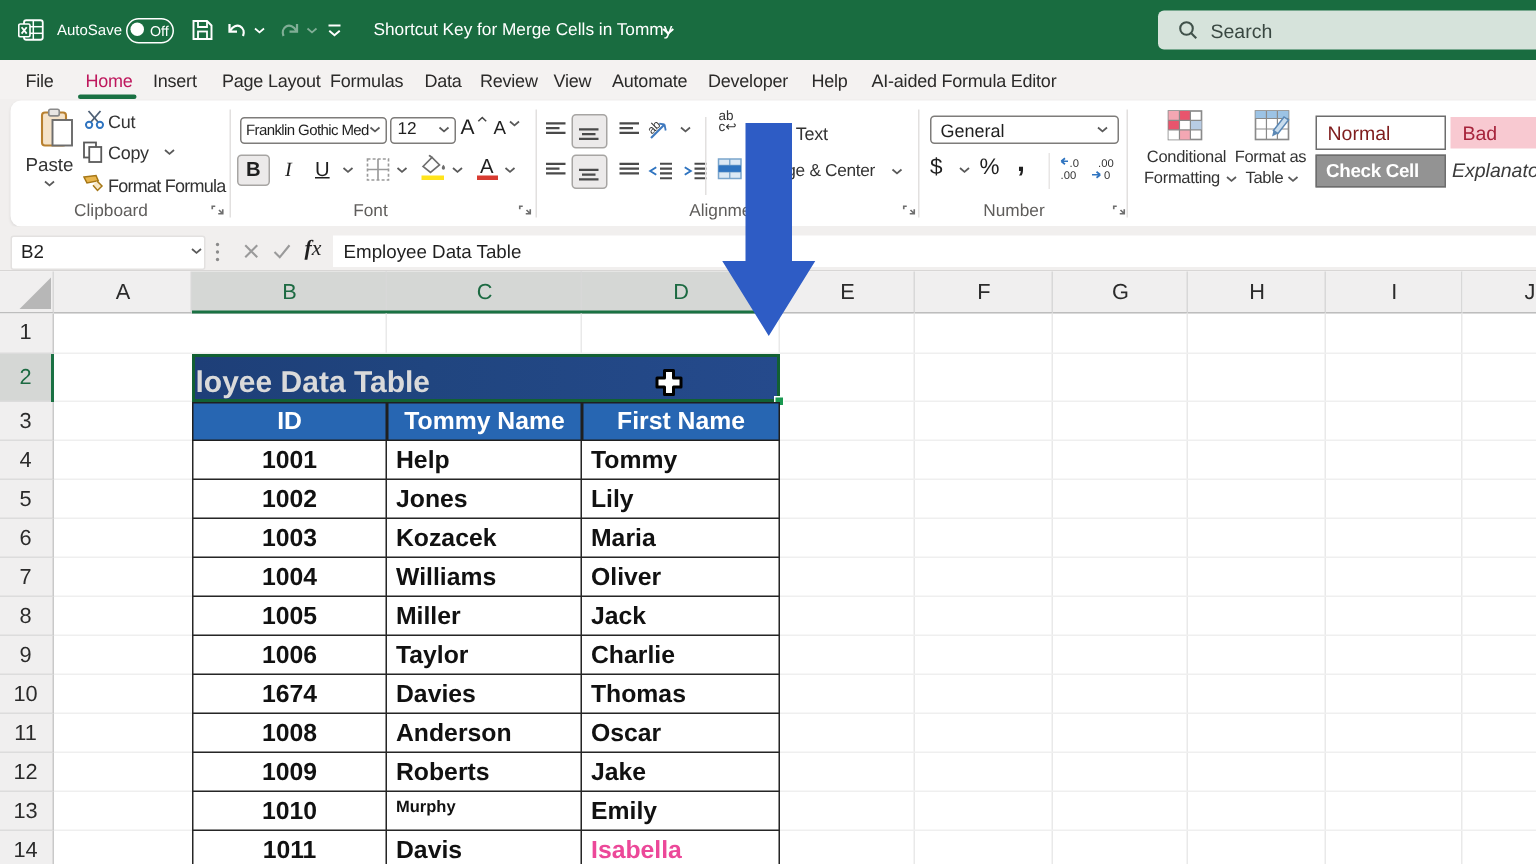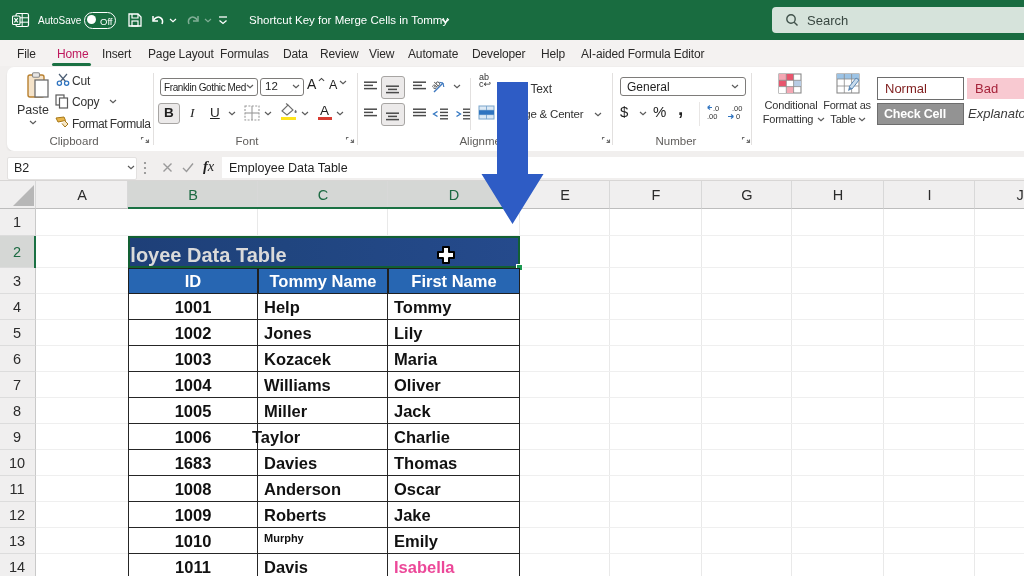--- a/index.html
+++ b/index.html
@@ -432,26 +432,26 @@
 <div class="abs" style="left:128px;top:398px;width:130px;height:26px;border:1px solid #262626;border-top:none;box-sizing:border-box"></div>
 <div class="abs" style="left:258px;top:398px;width:130px;height:26px;border:1px solid #262626;border-top:none;border-left:none;box-sizing:border-box"></div>
 <div class="abs" style="left:388px;top:398px;width:132px;height:26px;border:1px solid #262626;border-top:none;border-left:none;box-sizing:border-box"></div>
 <div class="tx" style="left:193px;top:402px;transform:translateX(-50%);font-size:16.5px;font-weight:700;color:#111">1005</div>
 <div class="tx" style="left:264px;top:402px;font-size:16.5px;font-weight:700;color:#111">Miller</div>
 <div class="tx" style="left:394px;top:402px;font-size:16.5px;font-weight:700;color:#111">Jack</div>
 <div class="abs" style="left:128px;top:424px;width:130px;height:26px;border:1px solid #262626;border-top:none;box-sizing:border-box"></div>
 <div class="abs" style="left:258px;top:424px;width:130px;height:26px;border:1px solid #262626;border-top:none;border-left:none;box-sizing:border-box"></div>
 <div class="abs" style="left:388px;top:424px;width:132px;height:26px;border:1px solid #262626;border-top:none;border-left:none;box-sizing:border-box"></div>
 <div class="tx" style="left:193px;top:428px;transform:translateX(-50%);font-size:16.5px;font-weight:700;color:#111">1006</div>
-<div class="tx" style="left:252px;top:428px;font-size:16.5px;font-weight:700;color:#111">Taylor</div>
+<div class="tx" style="left:264px;top:428px;font-size:16.5px;font-weight:700;color:#111">Taylor</div>
 <div class="tx" style="left:394px;top:428px;font-size:16.5px;font-weight:700;color:#111">Charlie</div>
 <div class="abs" style="left:128px;top:450px;width:130px;height:26px;border:1px solid #262626;border-top:none;box-sizing:border-box"></div>
 <div class="abs" style="left:258px;top:450px;width:130px;height:26px;border:1px solid #262626;border-top:none;border-left:none;box-sizing:border-box"></div>
 <div class="abs" style="left:388px;top:450px;width:132px;height:26px;border:1px solid #262626;border-top:none;border-left:none;box-sizing:border-box"></div>
-<div class="tx" style="left:193px;top:454px;transform:translateX(-50%);font-size:16.5px;font-weight:700;color:#111">1683</div>
+<div class="tx" style="left:193px;top:454px;transform:translateX(-50%);font-size:16.5px;font-weight:700;color:#111">1674</div>
 <div class="tx" style="left:264px;top:454px;font-size:16.5px;font-weight:700;color:#111">Davies</div>
 <div class="tx" style="left:394px;top:454px;font-size:16.5px;font-weight:700;color:#111">Thomas</div>
 <div class="abs" style="left:128px;top:476px;width:130px;height:26px;border:1px solid #262626;border-top:none;box-sizing:border-box"></div>
 <div class="abs" style="left:258px;top:476px;width:130px;height:26px;border:1px solid #262626;border-top:none;border-left:none;box-sizing:border-box"></div>
 <div class="abs" style="left:388px;top:476px;width:132px;height:26px;border:1px solid #262626;border-top:none;border-left:none;box-sizing:border-box"></div>
 <div class="tx" style="left:193px;top:480px;transform:translateX(-50%);font-size:16.5px;font-weight:700;color:#111">1008</div>
 <div class="tx" style="left:264px;top:480px;font-size:16.5px;font-weight:700;color:#111">Anderson</div>
 <div class="tx" style="left:394px;top:480px;font-size:16.5px;font-weight:700;color:#111">Oscar</div>
 <div class="abs" style="left:128px;top:502px;width:130px;height:26px;border:1px solid #262626;border-top:none;box-sizing:border-box"></div>
 <div class="abs" style="left:258px;top:502px;width:130px;height:26px;border:1px solid #262626;border-top:none;border-left:none;box-sizing:border-box"></div>

